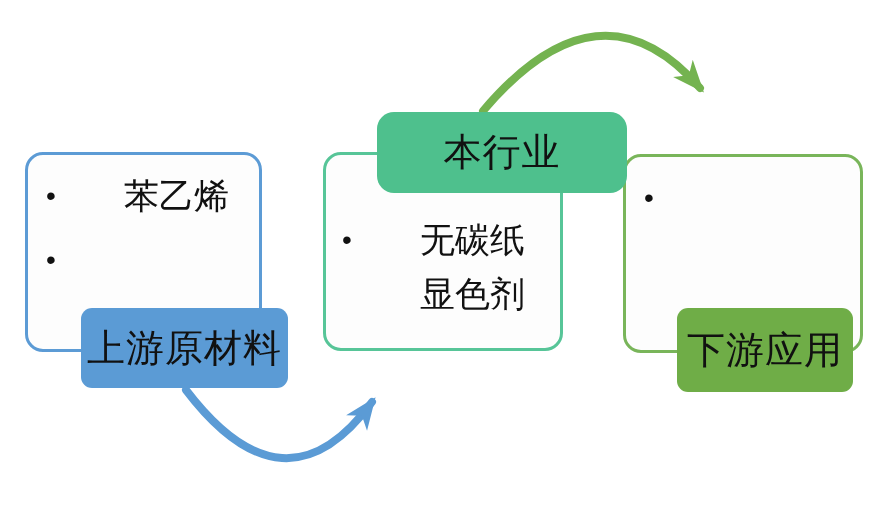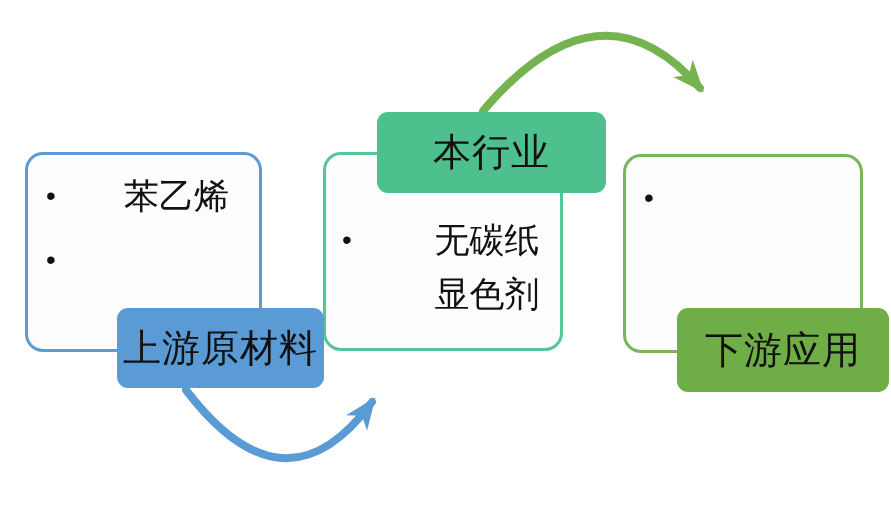--- a/index.html
+++ b/index.html
@@ -4,30 +4,30 @@
 <style>
   html,body{margin:0;padding:0;background:#ffffff;font-family:"Liberation Sans","DejaVu Sans",sans-serif;}
   .canvas{position:relative;width:891px;height:505px;background:#ffffff;overflow:hidden;}
   .arrow-layer{position:absolute;left:0;top:0;width:891px;height:505px;z-index:1;pointer-events:none;}
   .box{position:absolute;background:#FDFDFD;border:3px solid #999;border-radius:18px;z-index:2;box-sizing:border-box;}
   .box-upstream{left:25px;top:152px;width:237px;height:200px;}
   .box-industry{left:323px;top:152px;width:240px;height:199px;}
   .box-downstream{left:623px;top:154px;width:240px;height:199px;}
   .tag{position:absolute;z-index:3;border-radius:11px;display:flex;align-items:center;justify-content:center;
        font-size:38px;color:#111;letter-spacing:1px;}
-  .tag-upstream{left:81px;top:308px;width:207px;height:80px;margin-left:36px;}
-  .tag-industry{left:377px;top:112px;width:229px;height:81px;}
-  .tag-downstream{left:677px;top:308px;width:212px;height:84px;}
+  .tag-upstream{left:81px;top:308px;width:207px;height:80px;}
+  .tag-industry{left:377px;top:112px;width:250px;height:81px;border-radius:17px;}
+  .tag-downstream{left:677px;top:308px;width:176px;height:84px;}
   .item{display:flex;align-items:flex-start;font-size:35px;color:#111;line-height:54px;}
   .dot{width:30px;flex:0 0 30px;font-size:28px;line-height:54px;text-align:left;padding-left:4px;}
   .txt{line-height:54px;margin-left:48px;}
   .box-upstream .items{padding:14px 10px 0 14px;}
   .box-upstream .item + .item{margin-top:10px;}
   .box-industry .items{padding:58px 6px 0 12px;}
-  .box-industry .txt{width:195px;text-align:center;}
+  .box-industry .txt{width:195px;}
   .box-downstream .items{padding:14px 10px 0 14px;}
 </style>
 </head>
 <body>
 
 <div class="canvas">
 
   <svg class="arrow-layer" viewBox="0 0 891 505" xmlns="http://www.w3.org/2000/svg">
     <defs>
       <marker id="ah-blue" markerUnits="userSpaceOnUse" markerWidth="36" markerHeight="30" refX="27" refY="14" orient="auto">

